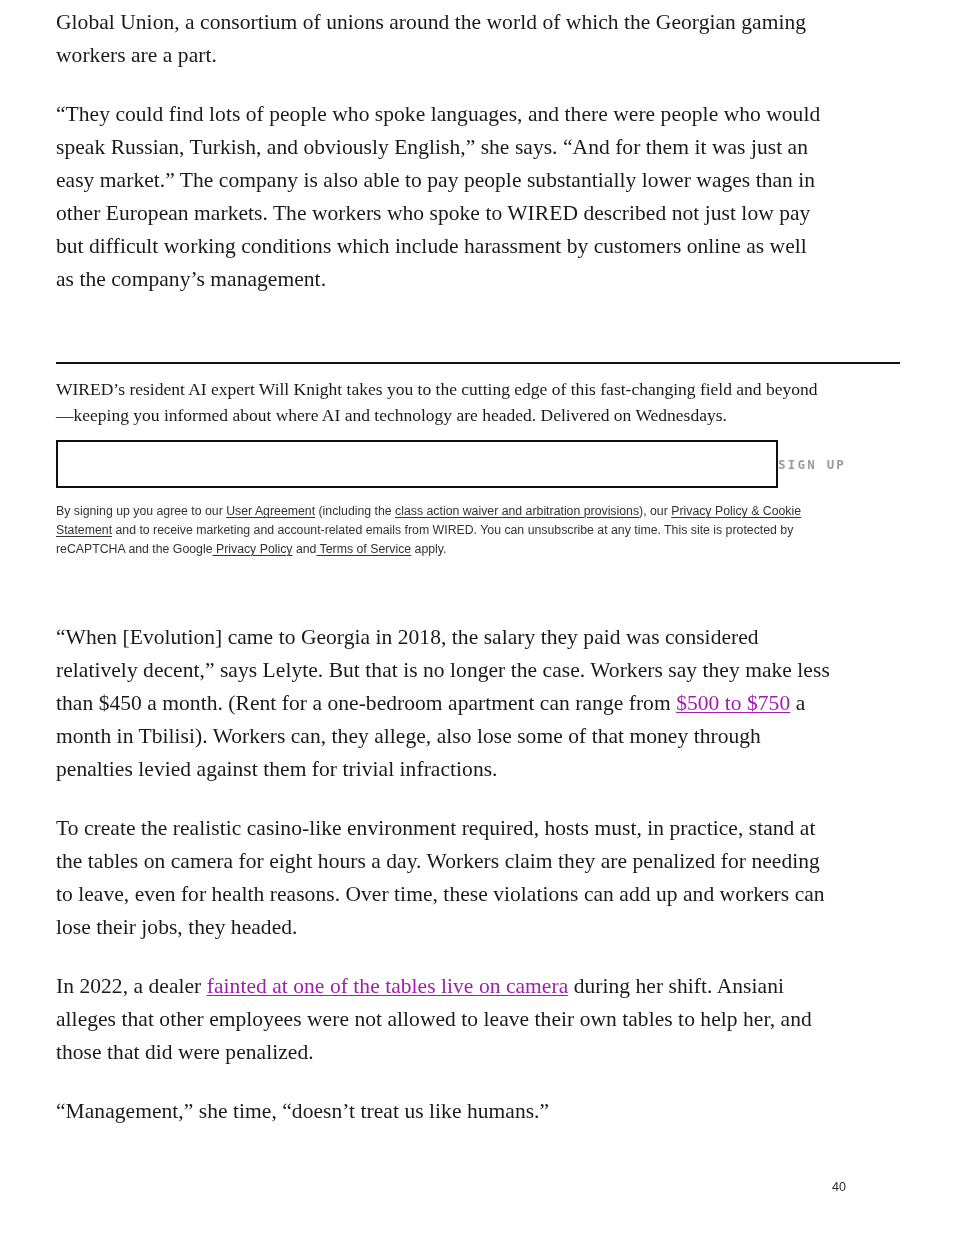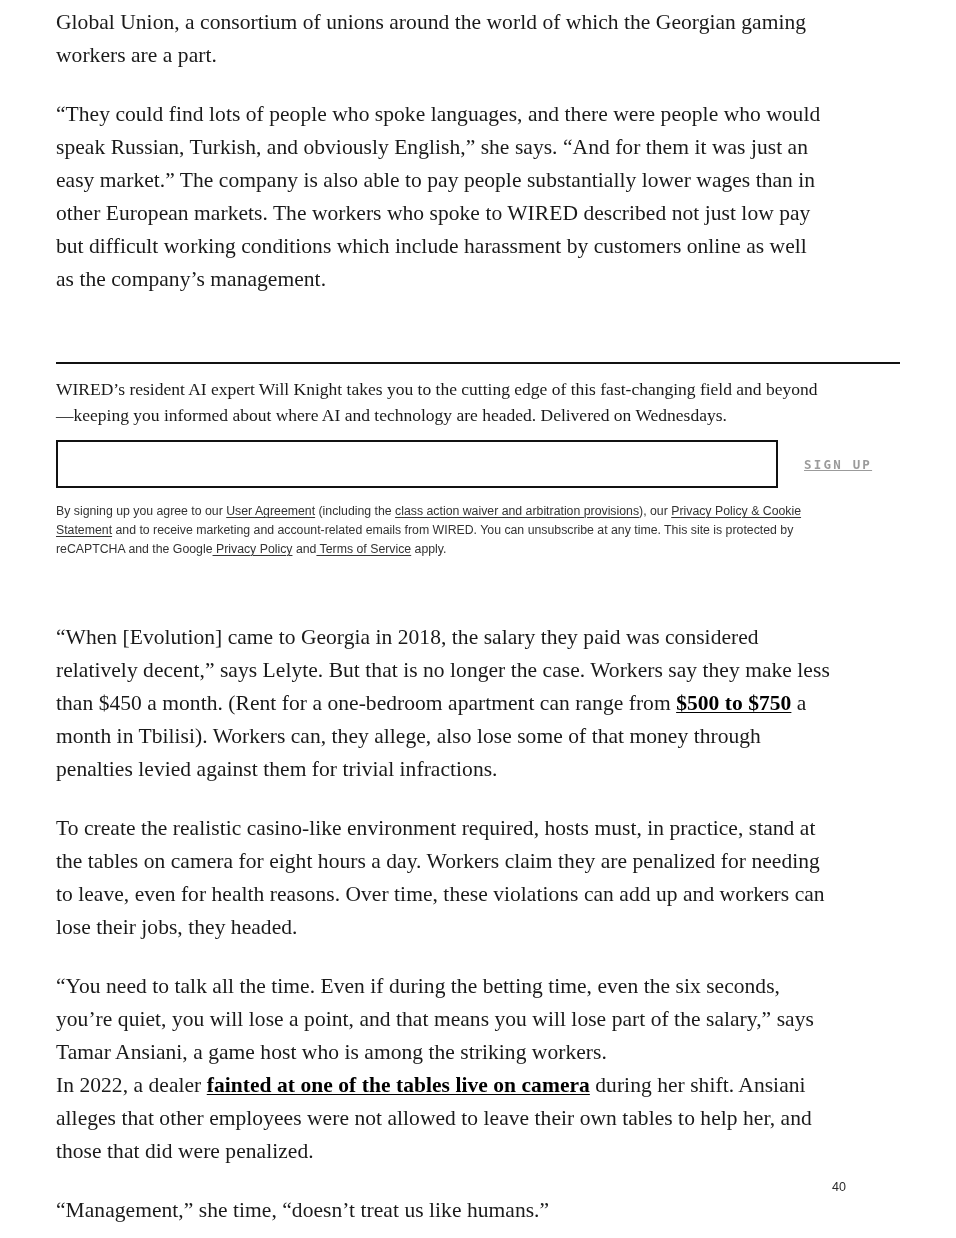--- a/index.html
+++ b/index.html
@@ -35,25 +35,24 @@
     color: #1a1a1a;
     margin: 0 0 26px 0;
     letter-spacing: 0.05px;
     text-align: left;
   }
   .para.tight {
     margin-bottom: 0;
   }
   .para a,
   .inline-link {
-    color: #000000;
+    color: #a21caf;
     text-decoration: underline;
     text-underline-offset: 2px;
     text-decoration-thickness: 1.3px;
-    font-weight: bold;
   }
 
   .block-gap-lg { height: 56px; }
   .block-gap-md { height: 40px; }
 
   
   .newsletter {
     margin: 0;
   }
   .nl-rule {
@@ -98,31 +97,29 @@
     color: #111111;
     padding: 0 12px;
     outline: none;
   }
   .nl-input::placeholder {
     color: #8a8a8a;
   }
   .nl-submit {
     background: transparent;
     border: 0;
-    margin-left: 26px;
     padding: 0;
     font-family: "DejaVu Sans Mono", monospace;
     font-size: 12.5px;
     font-weight: bold;
     letter-spacing: 2.2px;
     color: #9b9b9b;
     text-transform: uppercase;
     cursor: pointer;
     white-space: nowrap;
-    text-decoration: underline;
   }
 
   .nl-legal {
     font-family: "Liberation Sans", sans-serif;
     font-size: 12.3px;
     line-height: 19px;
     color: #333333;
     margin: 14px 0 0 0;
     max-width: 844px;
   }
@@ -179,21 +176,20 @@
   </section>
 
   <div class="block-gap-lg"></div>
 
   <div class="article">
 
     <p class="para"><span>“When [Evolution] came to Georgia in 2018, the salary they paid was considered relatively decent,” says Lelyte. But that is no longer the case. Workers say they make less than $450 a month. (Rent for a one-bedroom apartment can range from </span><a class="inline-link" href="#">$500 to $750</a><span> a month in Tbilisi). Workers can, they allege, also lose some of that money through penalties levied against them for trivial infractions.</span></p>
 
     <p class="para">To create the realistic casino-like environment required, hosts must, in practice, stand at the tables on camera for eight hours a day. Workers claim they are penalized for needing to leave, even for health reasons. Over time, these violations can add up and workers can lose their jobs, they headed.</p>
 
-    <p class="para tight">“You need to talk all the time. Even if during the betting time, even the six seconds, you’re quiet, you will lose a point, and that means you will lose part of the salary,” says Tamar Ansiani, a game host who is among the striking workers.</p>
 
     <p class="para"><span>In 2022, a dealer </span><a class="inline-link" href="#">fainted at one of the tables live on camera</a><span> during her shift. Ansiani alleges that other employees were not allowed to leave their own tables to help her, and those that did were penalized.</span></p>
 
     <p class="para">“Management,” she time, “doesn’t treat us like humans.”</p>
 
   </div>
 
   <div class="page-number">40</div>
 
 </div>

